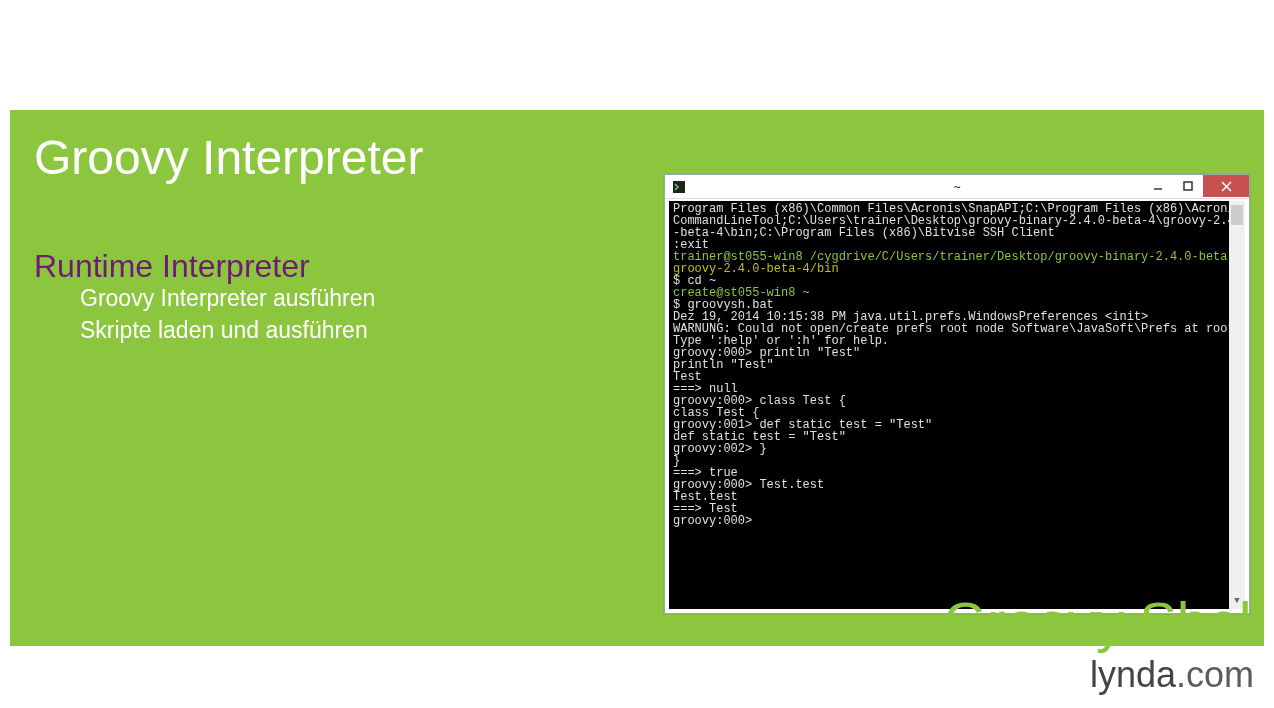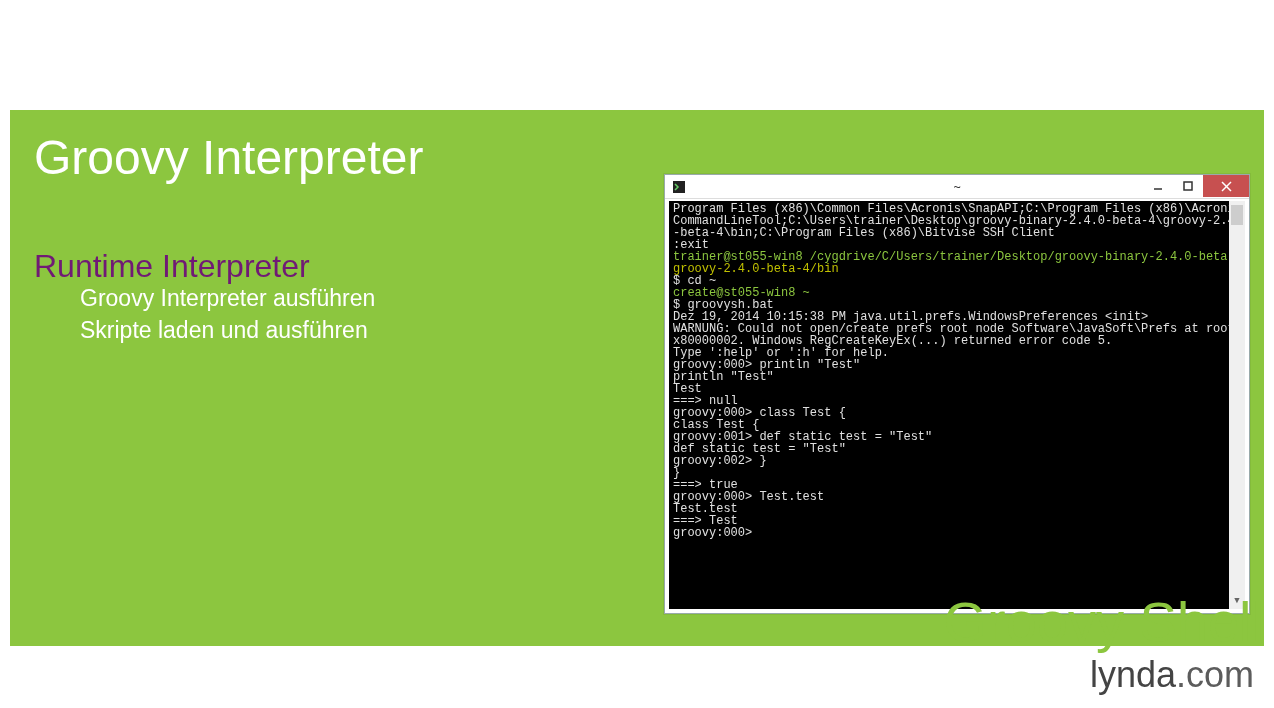--- a/index.html
+++ b/index.html
@@ -201,21 +201,20 @@
           <div class="tline w">:exit</div>
           <div class="tline w"></div>
           <div class="tline g">trainer@st055-win8 /cygdrive/C/Users/trainer/Desktop/groovy-binary-2.4.0-beta-4/</div>
           <div class="tline y">groovy-2.4.0-beta-4/bin</div>
           <div class="tline w">$ cd ~</div>
           <div class="tline w"></div>
           <div class="tline g">create@st055-win8 ~</div>
           <div class="tline w">$ groovysh.bat</div>
           <div class="tline w">Dez 19, 2014 10:15:38 PM java.util.prefs.WindowsPreferences &lt;init&gt;</div>
           <div class="tline w">WARNUNG: Could not open/create prefs root node Software\JavaSoft\Prefs at root 0</div>
-          <div class="tline w">x80000002. Windows RegCreateKeyEx(...) returned error code 5.</div>
           <div class="tline w">Type ':help' or ':h' for help.</div>
           <div class="tline w"></div>
           <div class="tline w">groovy:000&gt; println "Test"</div>
           <div class="tline w">println "Test"</div>
           <div class="tline w">Test</div>
           <div class="tline w">===&gt; null</div>
           <div class="tline w">groovy:000&gt; class Test {</div>
           <div class="tline w">class Test {</div>
           <div class="tline w">groovy:001&gt; def static test = "Test"</div>
           <div class="tline w">def static test = "Test"</div>

